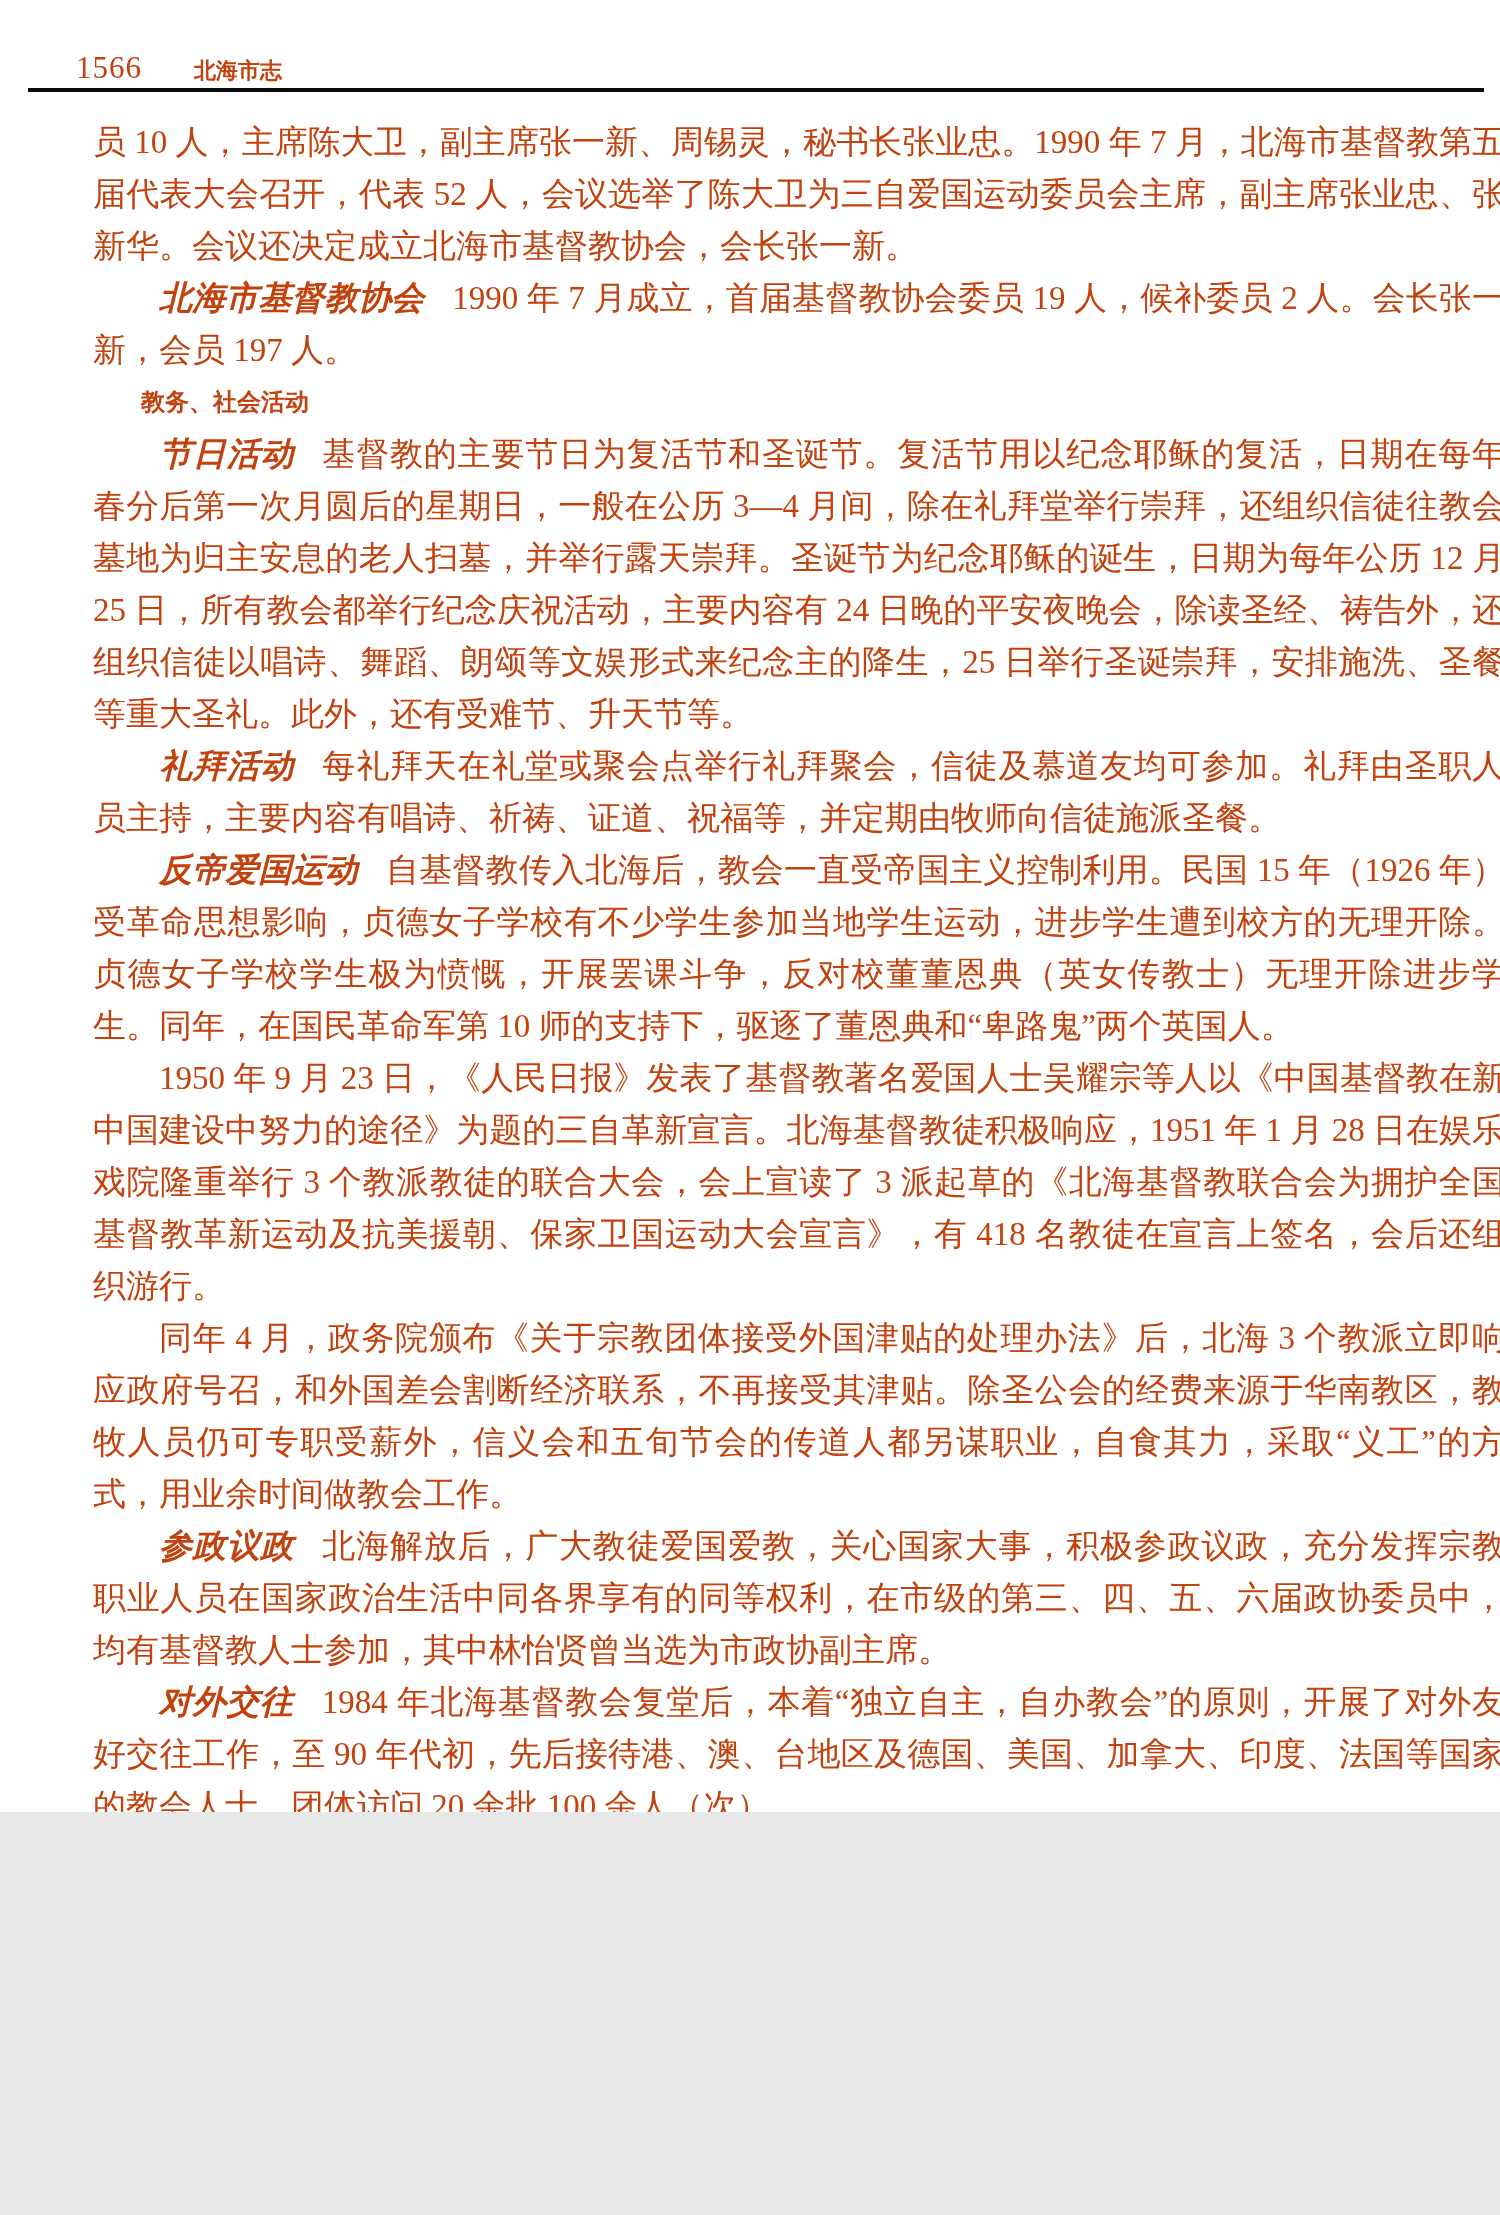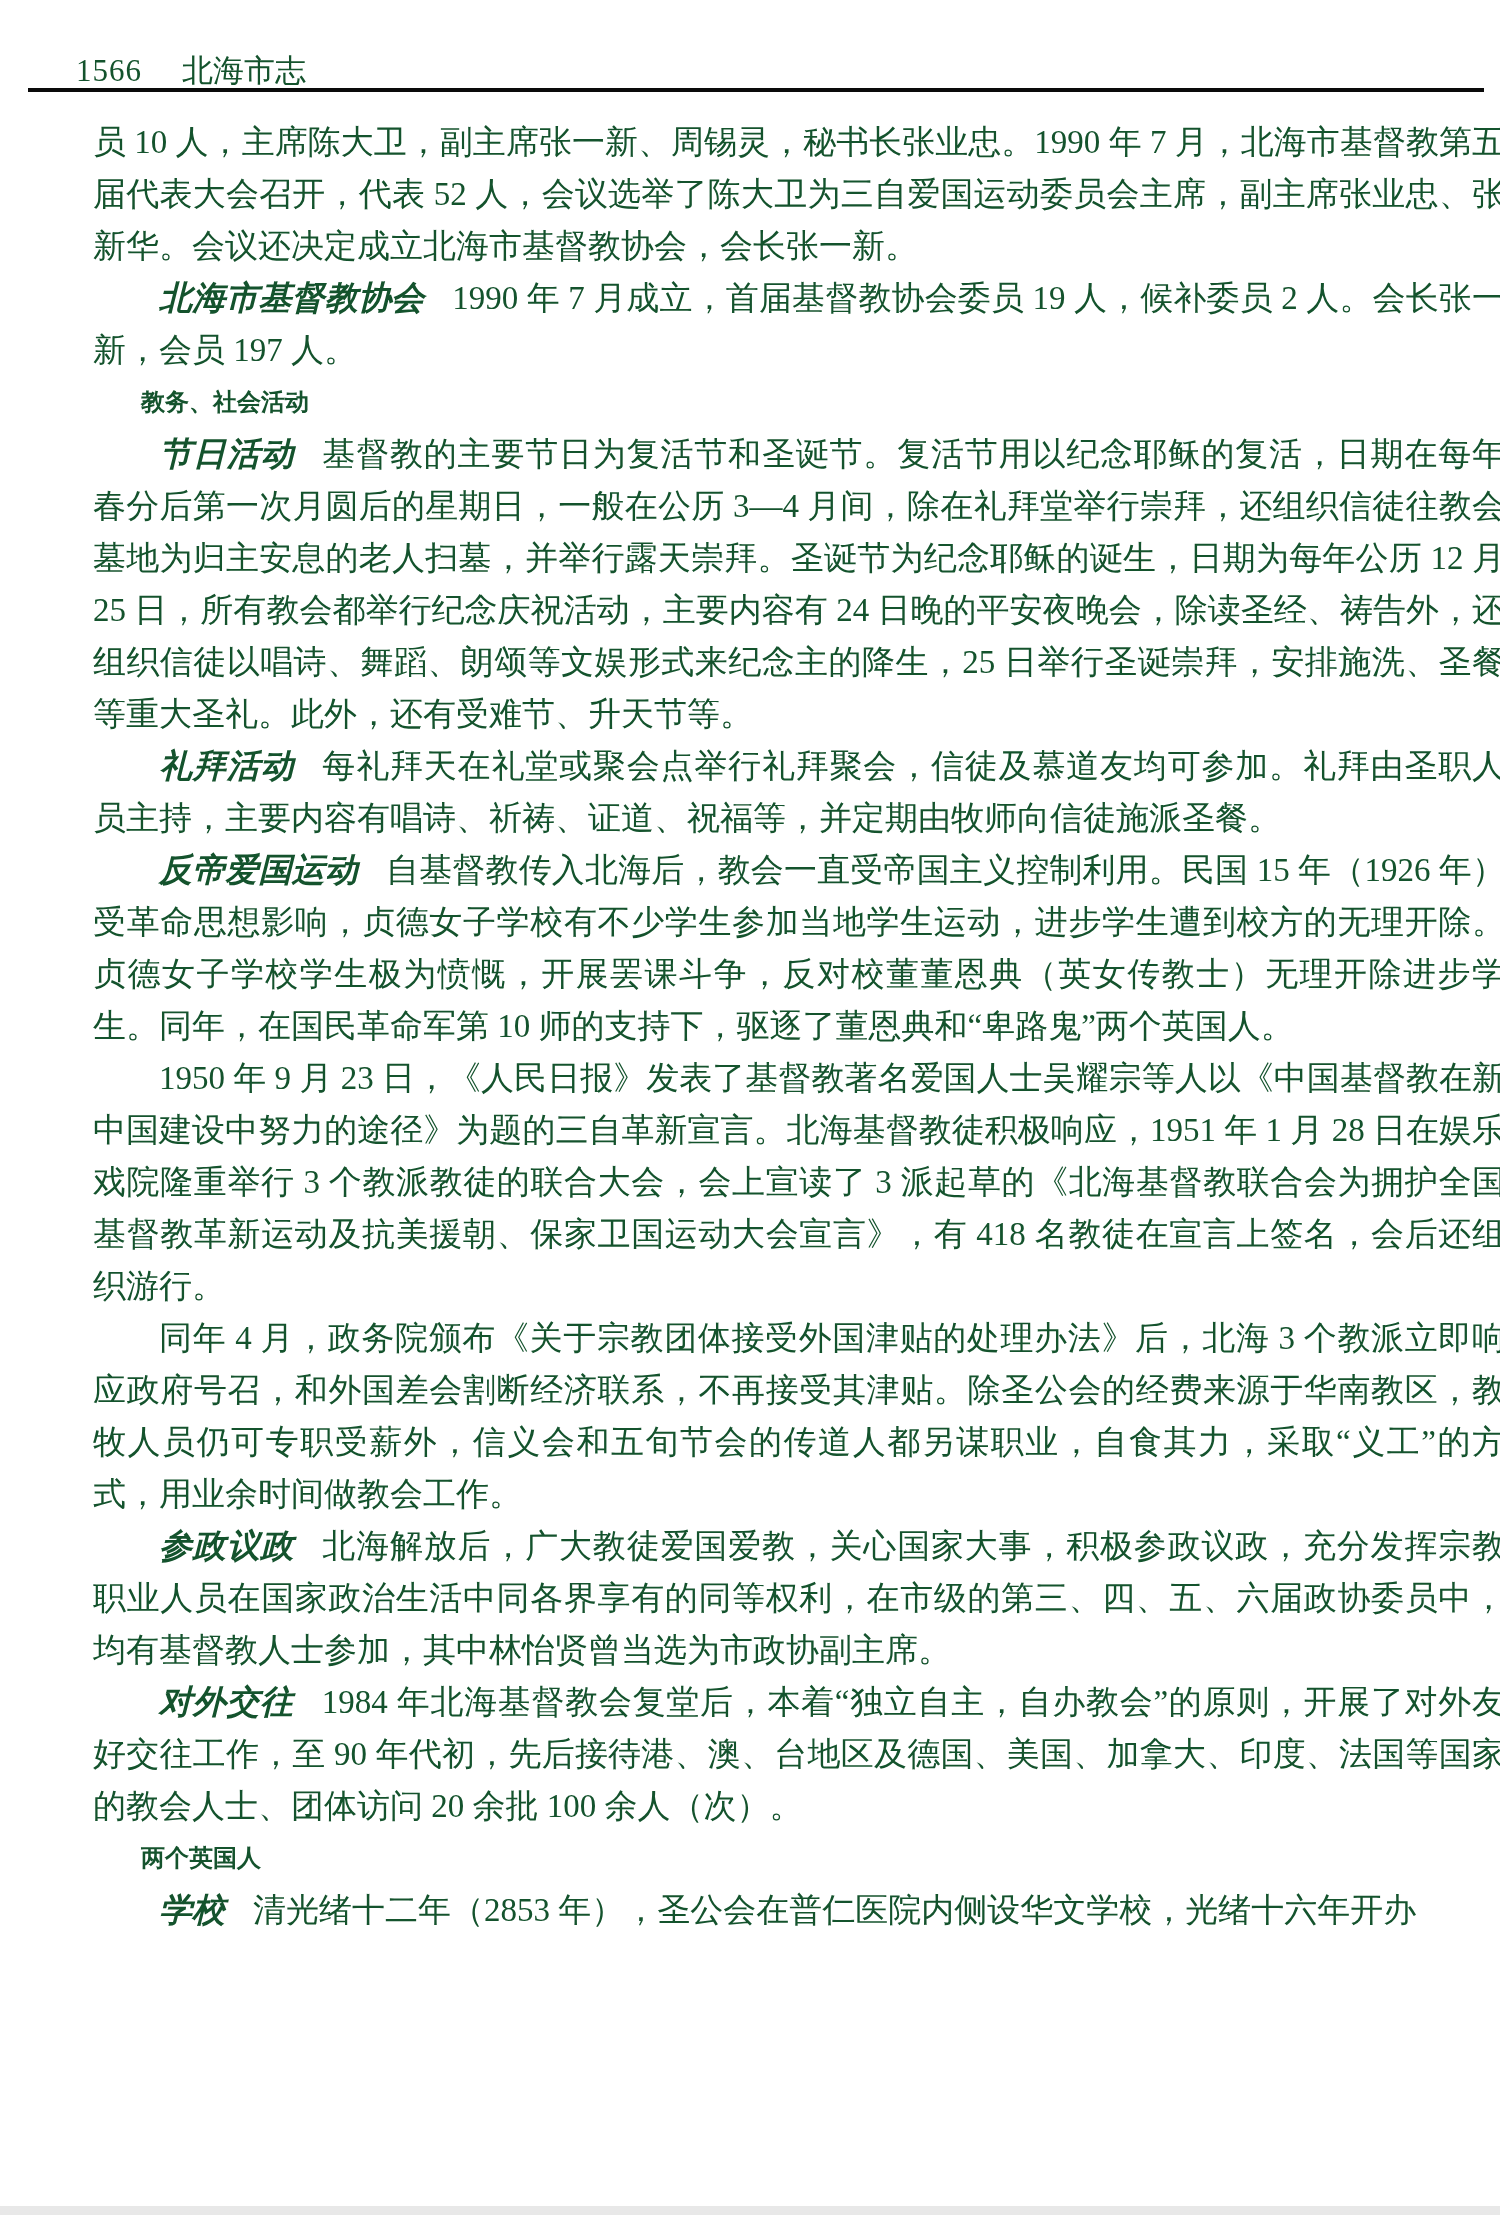--- a/index.html
+++ b/index.html
@@ -3,43 +3,44 @@
 <meta charset="utf-8">
 <style>
   html, body { margin: 0; padding: 0; }
   body {
     background: #e8e8e8;
     font-family: "Liberation Serif", "DejaVu Serif", serif;
   }
   .page {
     position: relative;
     width: 1500px;
-    height: 2206px;
+    height: 1812px;
     margin: 0 auto;
     background: #ffffff;
-    color: #14532d;
+    color: #c2410c;
     overflow: hidden;
   }
   .running-header {
     position: absolute;
     top: 50px;
     left: 76px;
     display: flex;
     align-items: baseline;
     gap: 40px;
   }
   .page-number {
     font-size: 31px;
     letter-spacing: 1px;
     font-family: "Liberation Serif", "DejaVu Serif", serif;
   }
   .book-title {
-    font-size: 31px;
-    font-weight: normal;
+    font-size: 22px;
+    font-weight: bold;
     font-family: "Liberation Sans", "DejaVu Sans", sans-serif;
+    margin-left: 12px;
   }
   .header-rule {
     position: absolute;
     top: 88px;
     left: 28px;
     width: 1456px;
     height: 4px;
     background: #0a0a0a;
   }
   .content {

